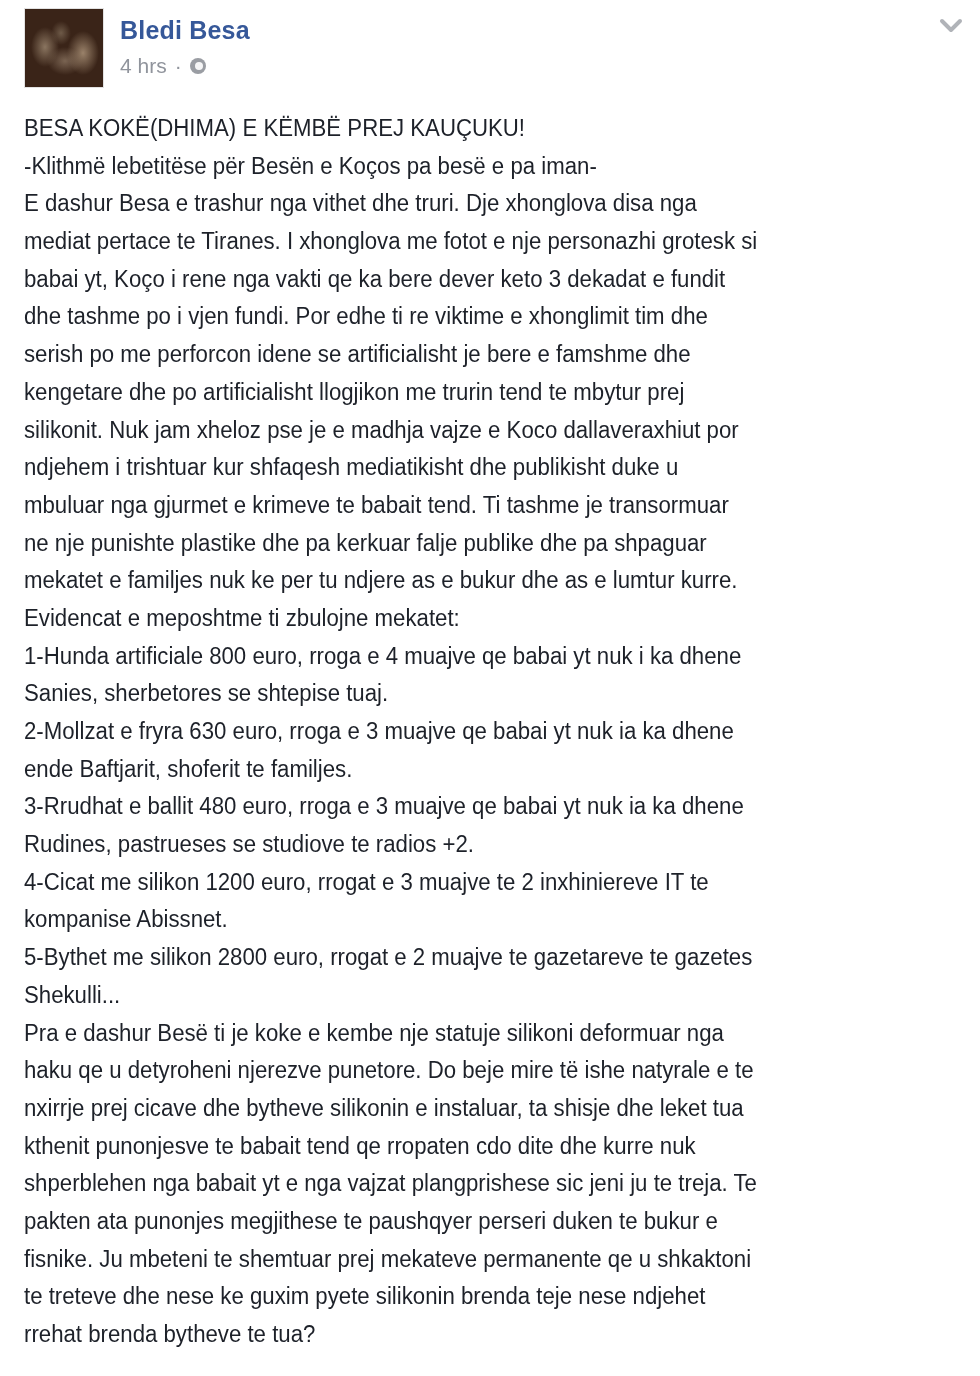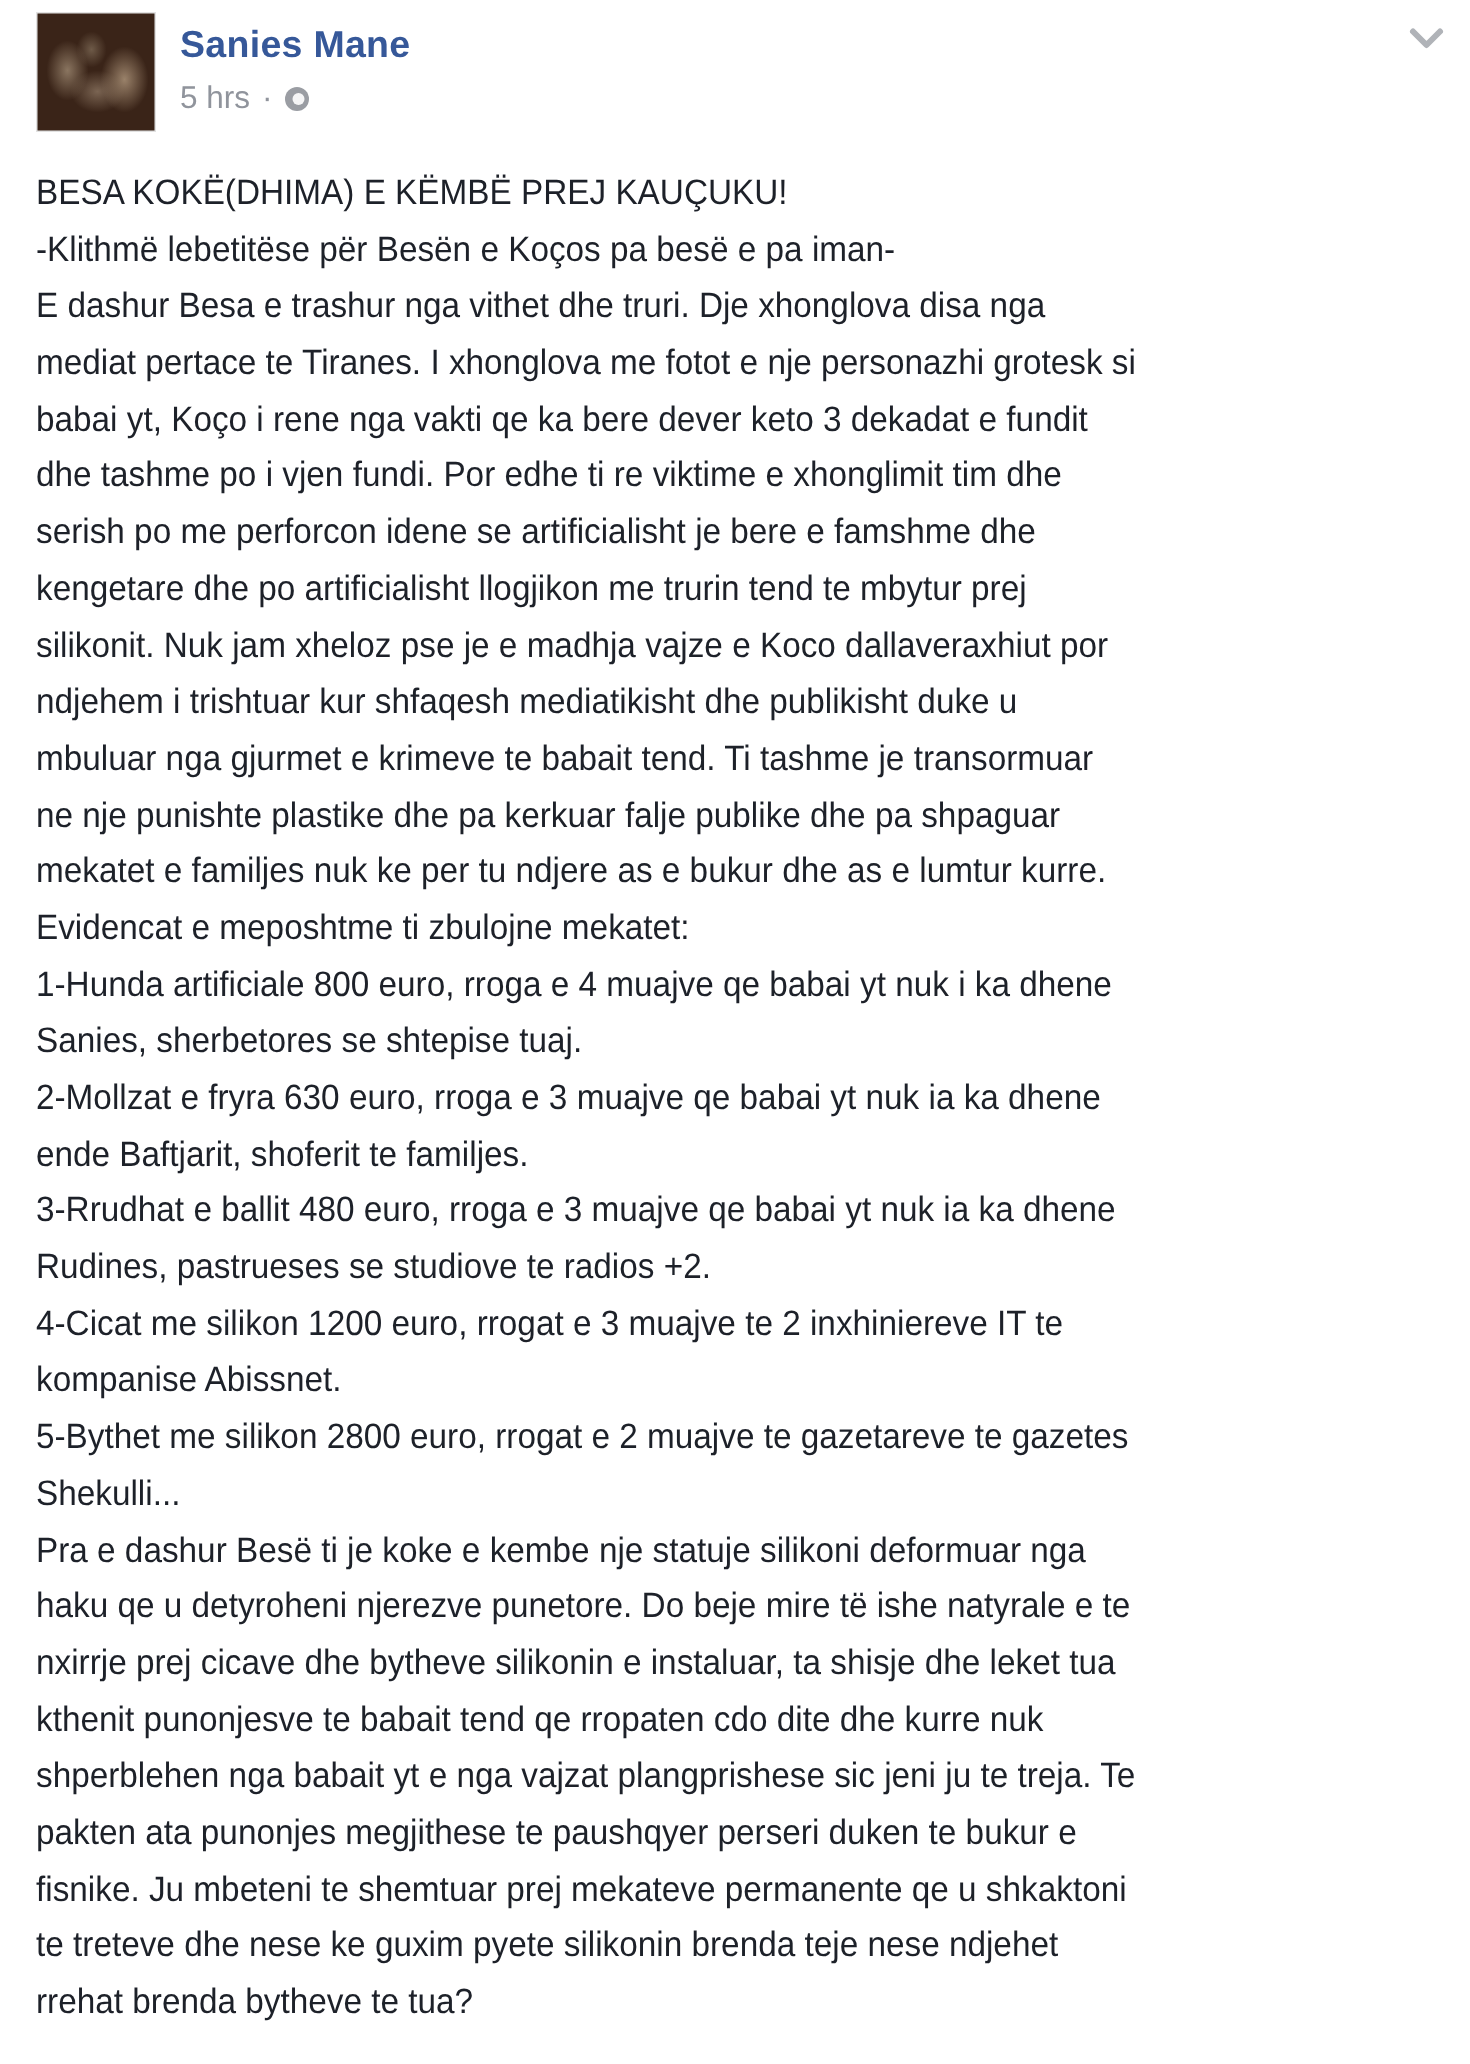--- a/index.html
+++ b/index.html
@@ -107,23 +107,23 @@
       white-space: nowrap;
       display: block;
       height: 37.7px;
     }
   </style>
 </head>
 <body>
 
 <div class="post-header">
   <div class="avatar"></div>
-  <div class="author-name">Sanies Mane</div>
+  <div class="author-name">Bledi Besa</div>
   <div class="meta-row">
-    <span>5 hrs</span>
+    <span>4 hrs</span>
     <span class="meta-sep">·</span>
     <span class="globe-icon"></span>
   </div>
   <div class="chevron-icon">
     <svg width="26" height="20" viewBox="0 0 26 20">
       <polyline points="4,5 13,14 22,5" fill="none" stroke="#b0b3b8" stroke-width="4" stroke-linecap="round" stroke-linejoin="round"></polyline>
     </svg>
   </div>
 </div>
 

